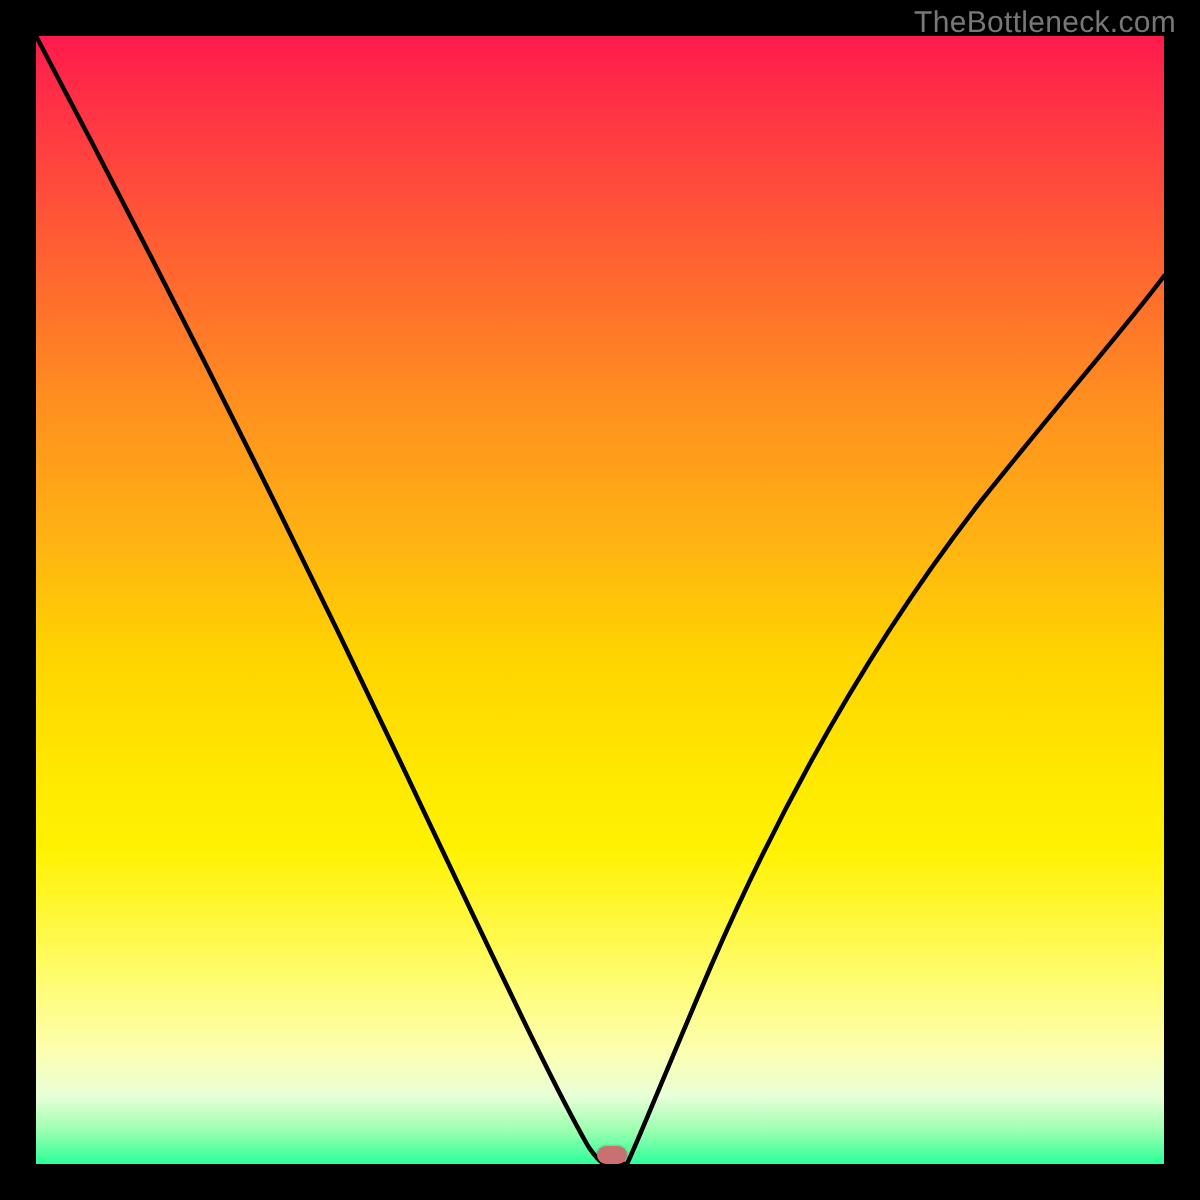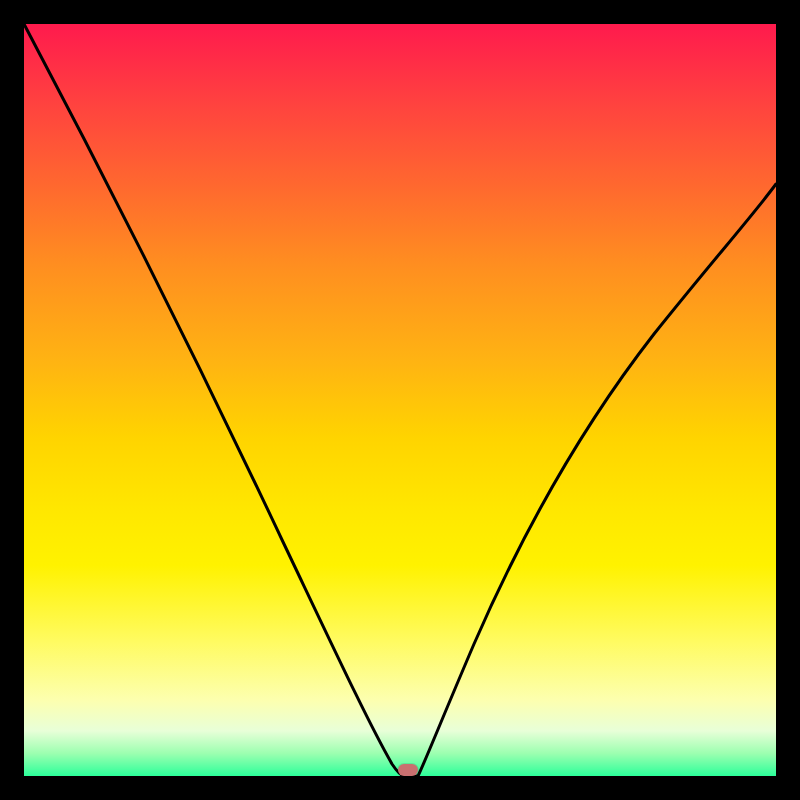--- a/index.html
+++ b/index.html
@@ -45,13 +45,14 @@
 
 <div class="frame">
   <div class="plot"></div>
 
   <svg class="curve" viewBox="0 0 752 752" preserveAspectRatio="none">
     <path fill="none" stroke="#000" stroke-width="3" stroke-linecap="round" stroke-linejoin="round" d="M 0 0 C 90 170, 180 350, 260 520 C 310 625, 345 700, 368 740 C 374 749, 378 752, 380 752 L 394 752 C 400 740, 420 690, 450 620 C 500 505, 560 400, 630 310 C 690 235, 730 190, 752 160"></path>
   </svg>
 
   <div class="marker" style="left:398px;top:764px;"></div>
 
+  <div class="watermark">TheBottleneck.com</div>
 </div>
 
 </body></html>

